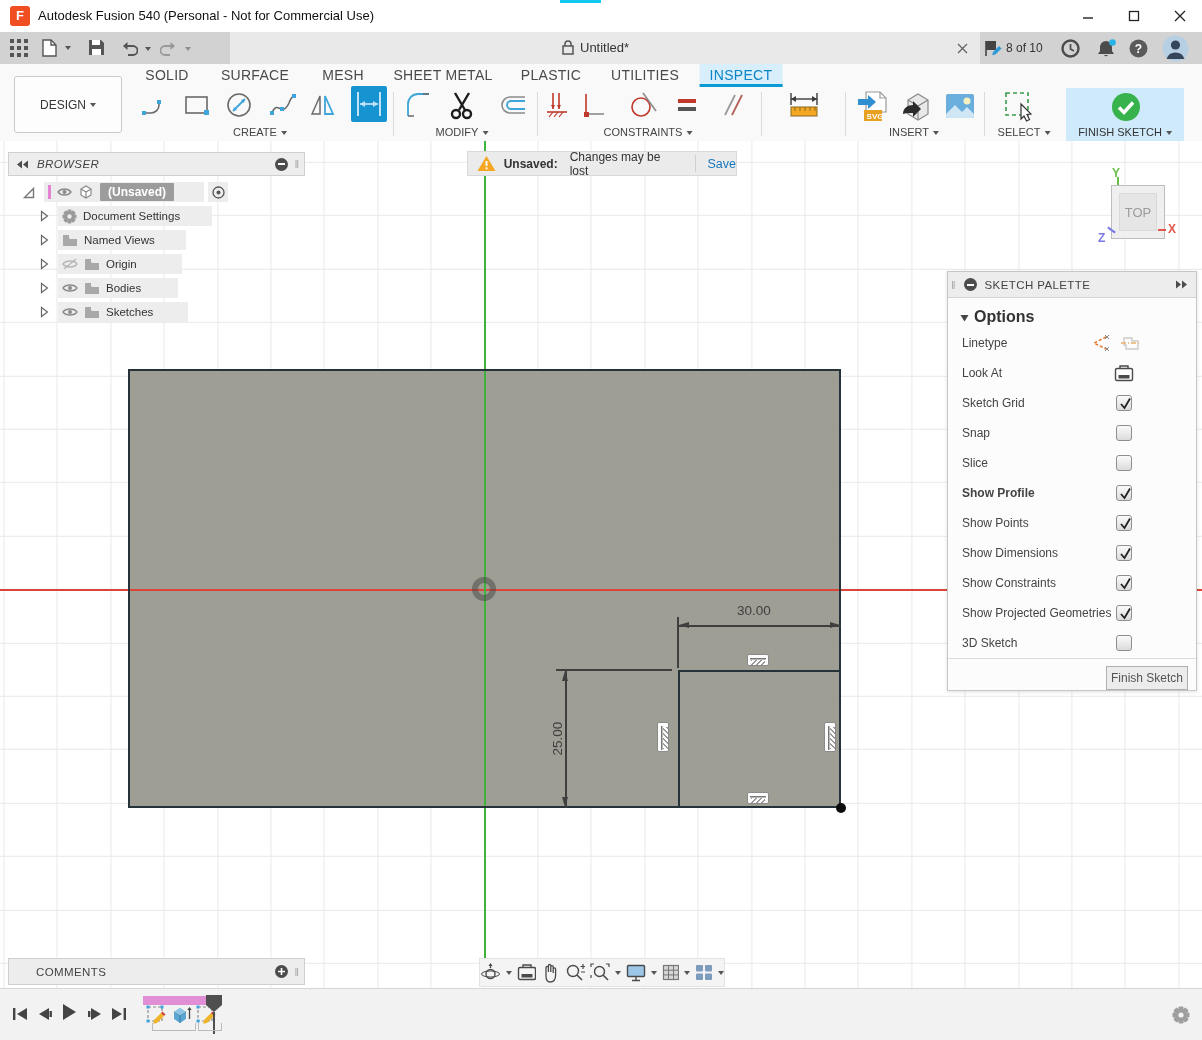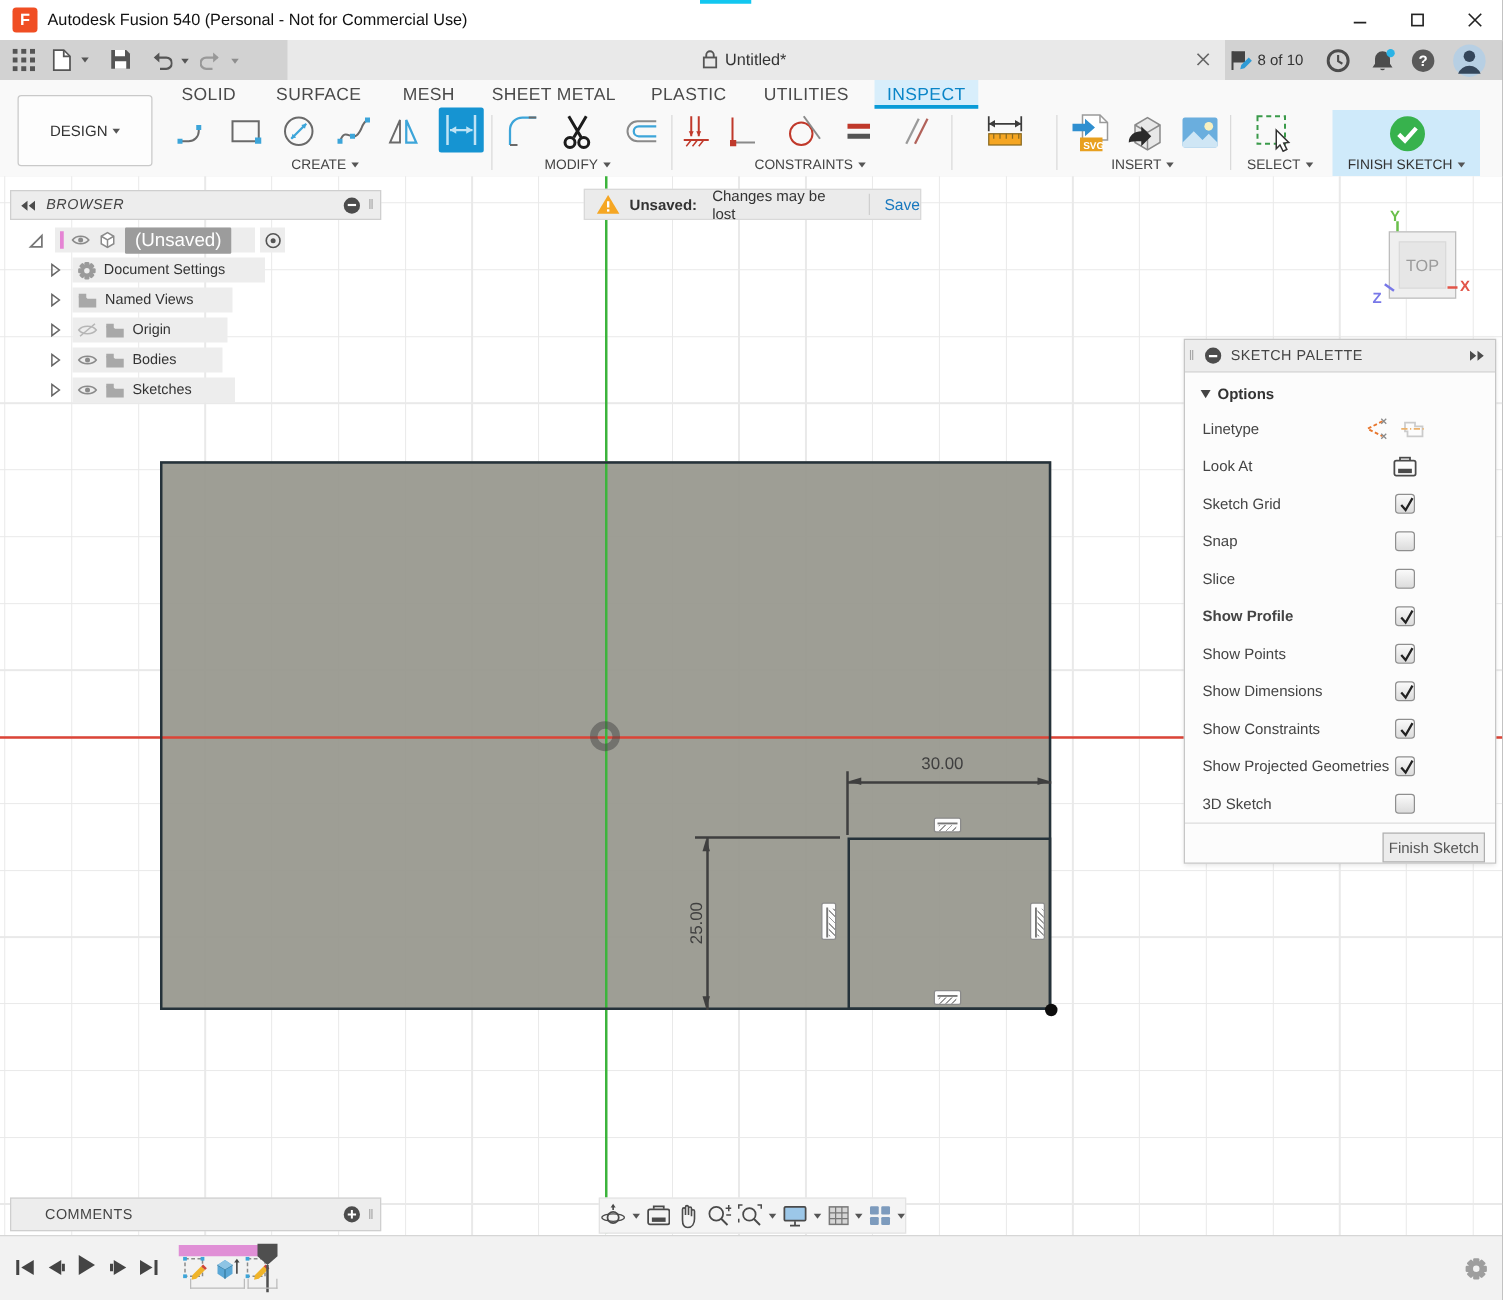--- a/index.html
+++ b/index.html
@@ -52,21 +52,21 @@
   .origin-ring{left:472px;top:436px;width:24px;height:24px;border:6px solid rgba(70,70,70,.5);border-radius:50%;box-sizing:border-box;}
   .blackpt{left:836px;top:662px;width:10px;height:10px;border-radius:50%;background:#0d0d0d;}
   
   .vcube{left:1111px;top:44px;width:52px;height:52px;background:#efefef;border:1px solid #bdbdbd;display:flex;align-items:center;justify-content:center;}
   .vface{width:36px;height:36px;background:#e6e6e6;border:1px solid #dadada;display:flex;align-items:center;justify-content:center;
          font-size:13px;color:#9b9b9b;}
   .vaxis{font-size:12px;font-weight:bold;}
   
   .panelhead{background:#ededed;border:1px solid #cfcfcf;box-sizing:border-box;display:flex;align-items:center;font-size:11.5px;color:#444;letter-spacing:.4px;}
   .browser-root-chip{background:#ededed;display:flex;align-items:center;height:20px;}
-  .unsavedchip{background:#9c9c9c;color:#fff;font-size:15px;font-weight:normal;border-radius:1px;padding:2px 8px;}
+  .unsavedchip{background:#9c9c9c;color:#fff;font-size:12px;font-weight:bold;border-radius:1px;padding:2px 8px;}
   .treechip{background:#ededed;display:flex;align-items:center;height:20px;font-size:11.5px;color:#333;gap:6px;padding:0 8px 0 4px;}
   .warnbar{left:467px;top:151px;width:270px;height:25px;background:#ebebeb;border:1px solid #d9d9d9;box-sizing:border-box;
       display:flex;align-items:center;font-size:12px;color:#333;}
   .savelink{font-size:12.5px;}
   
   .palette{left:947px;top:271px;width:250px;height:420px;background:#fcfcfc;border:1px solid #c6c6c6;box-sizing:border-box;box-shadow:0 1px 4px rgba(0,0,0,.12);}
   .palrow{position:absolute;left:0;width:248px;height:30px;display:flex;align-items:center;}
   .pallabel{margin-left:14px;font-size:12px;color:#444;flex:1;}
   .checkbox{position:relative;width:16px;height:16px;border:1px solid #8f8f8f;border-radius:3px;box-sizing:border-box;
       background:linear-gradient(#fafafa,#dcdcdc);margin-right:64px;}
@@ -559,21 +559,21 @@
           <svg width="7" height="2">
             <rect width="7" height="2" fill="#fff"></rect>
           </svg>
         </div>
       <span>SKETCH PALETTE</span>
       <div style="flex:1;"></div>
       <svg style="margin-right:8px;" width="13" height="9">
           <path d="M1 .5l5 4-5 4zM7 .5l5 4-5 4z" fill="#4c4c4c"></path>
         </svg>
     </div>
-    <div class="abs" style="left:12px;top:36px;font-size:12px;font-weight:bold;color:#333;">
+    <div class="abs" style="left:12px;top:36px;font-size:16px;font-weight:bold;color:#333;">
       <svg width="9" height="8" style="margin-right:5px;">
           <path d="M.5 1h8L4.5 7.5z" fill="#444"></path>
         </svg><span>Options</span>
     </div>
 
     <div class="palrow" style="top:56px;">
       <span class="pallabel">Linetype</span>
       <svg width="20" height="18" style="margin-right:10px;">
           <path d="M16 3L4 9l12 6" fill="none" stroke="#e8762d" stroke-width="1.5" stroke-dasharray="3 2"></path>
           <path d="M15 1l4 4M19 1l-4 4" stroke="#8a8a8a" stroke-width="1"></path>

